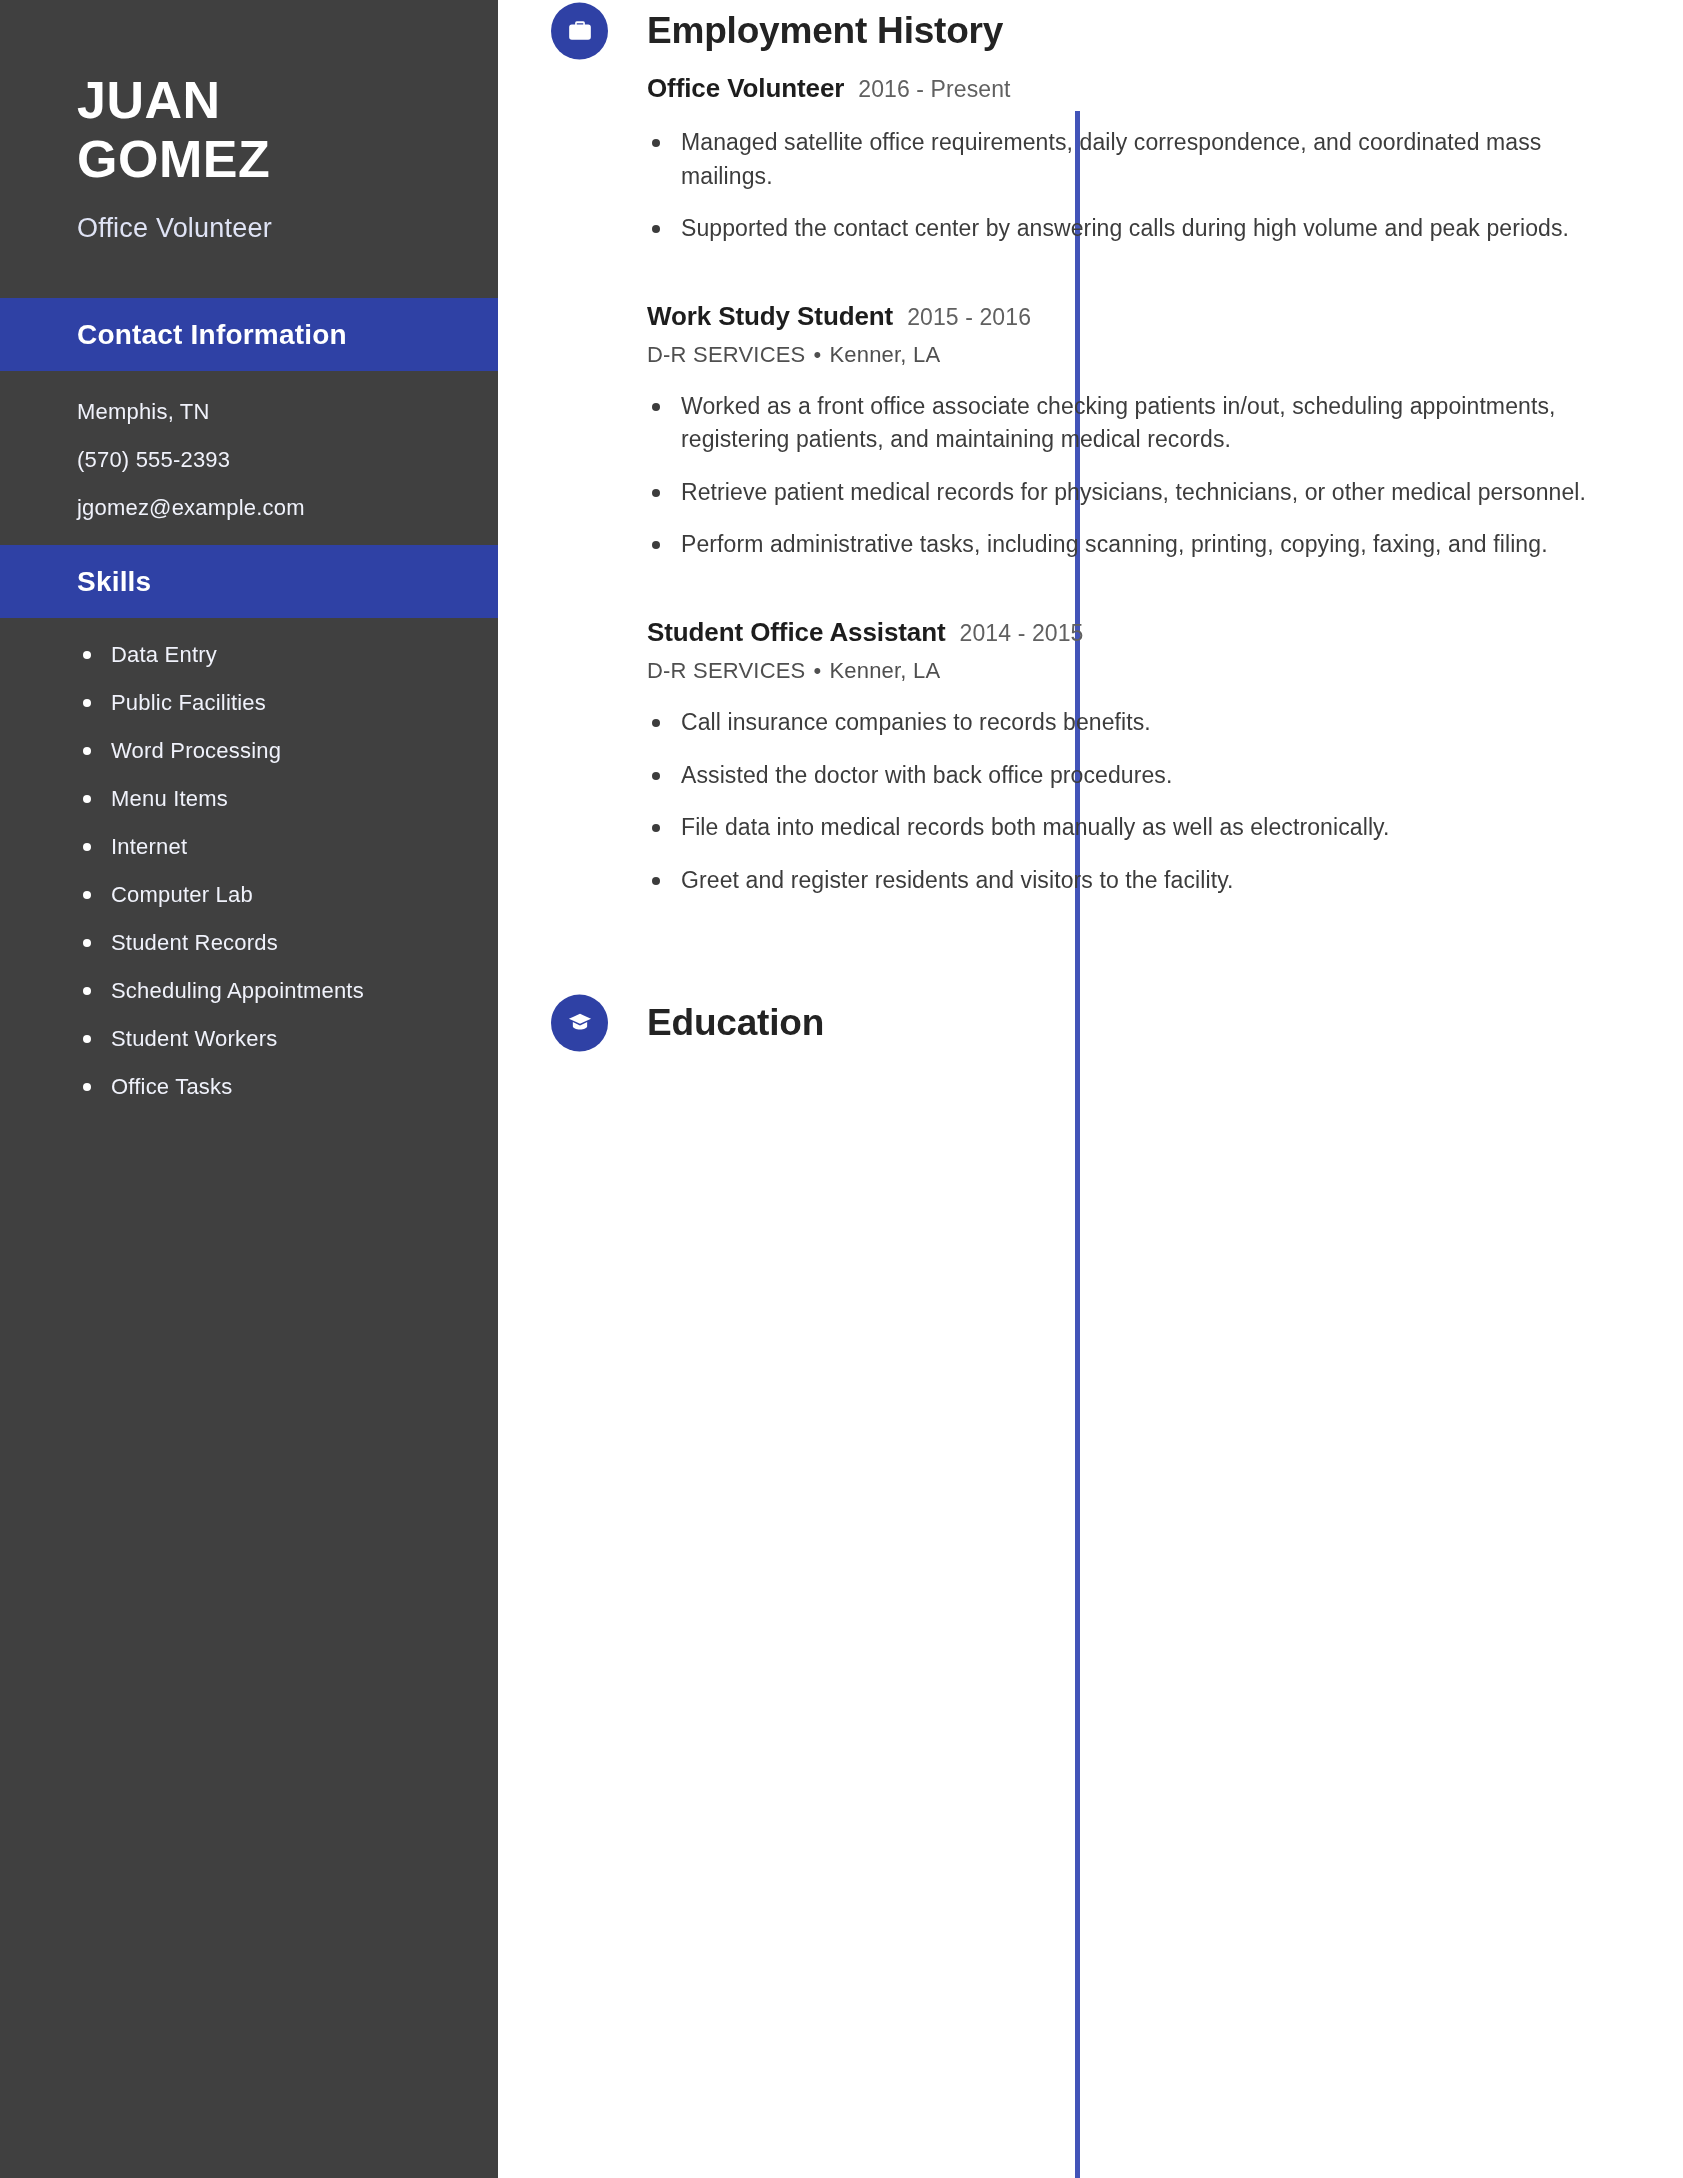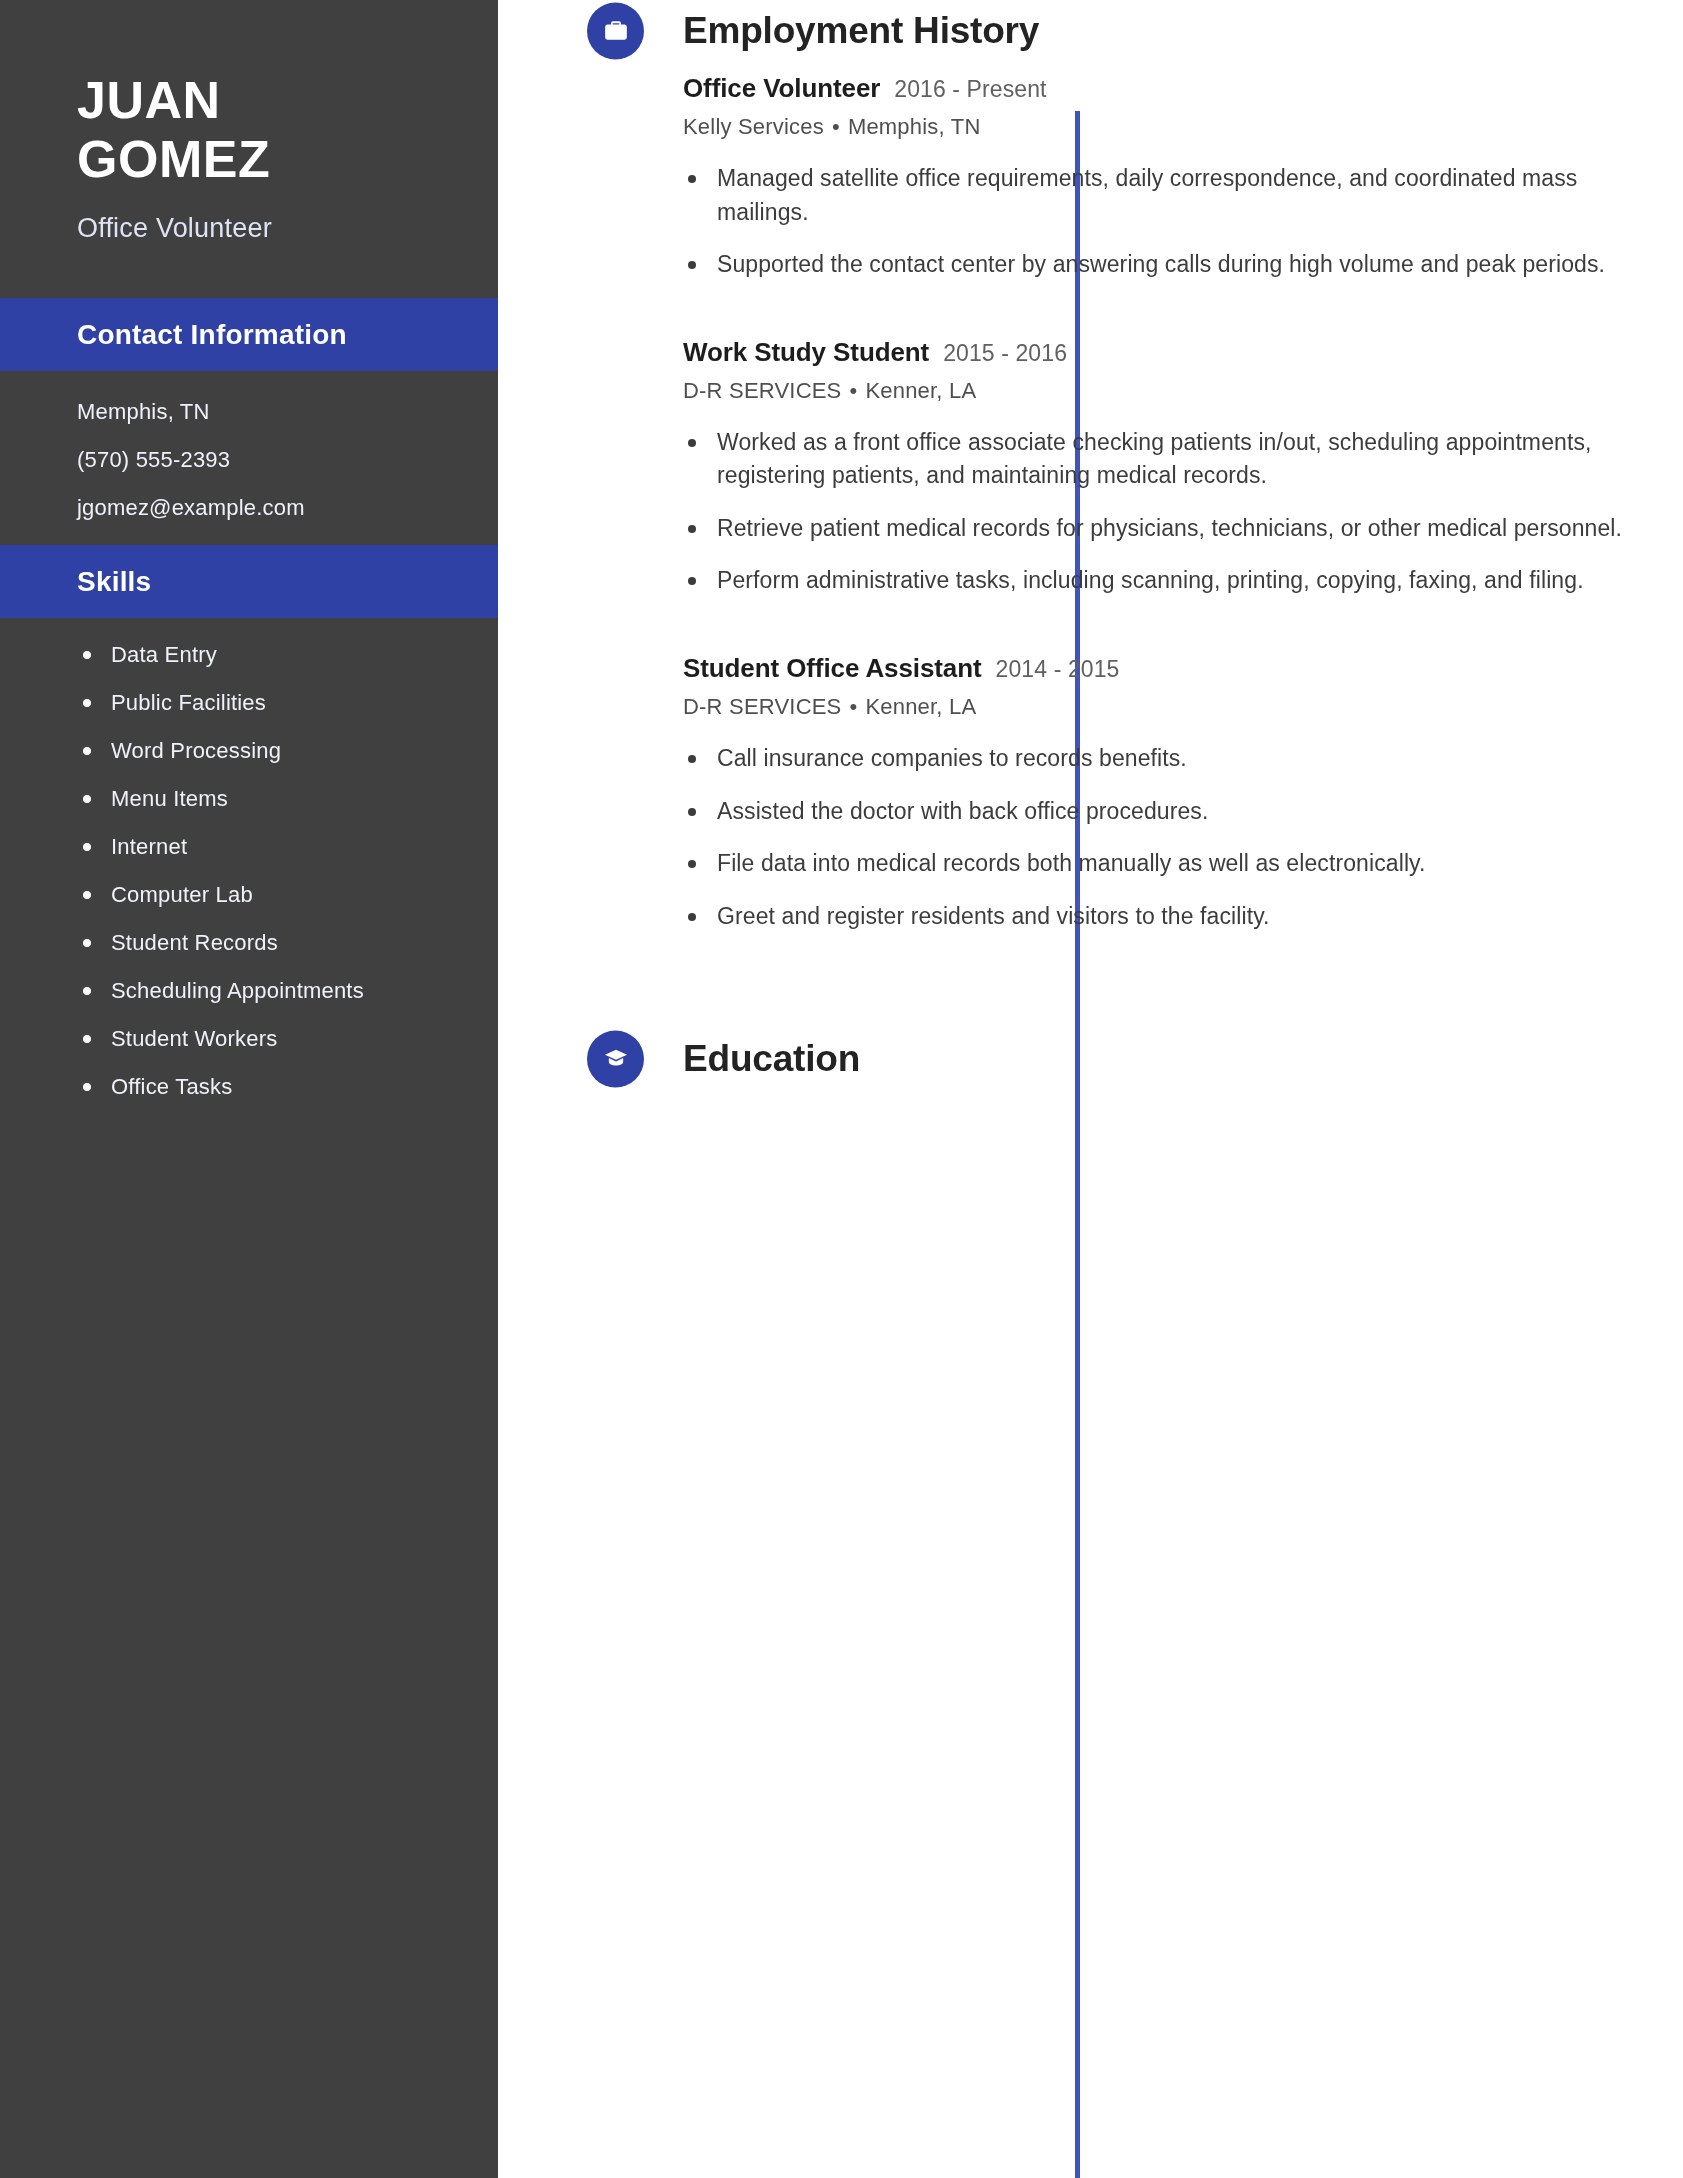--- a/index.html
+++ b/index.html
@@ -95,21 +95,21 @@
     height: 8px;
     border-radius: 50%;
     background: #ffffff;
   }
 
   
   .main {
     flex: 1 1 auto;
     position: relative;
     background: #ffffff;
-    padding-left: 118px;
+    padding-left: 82px;
   }
 
   
   .timeline-line {
     position: absolute;
     left: 577px;
     top: 111px;
     bottom: 0;
     width: 5px;
     background: #4254b8;
@@ -268,23 +268,20 @@
         <h1 class="section-title">Employment History</h1>
       </div>
 
       <div class="entries">
 
         <div class="entry first">
           <div class="entry-head">
             <span class="entry-title">Office Volunteer</span>
             <span class="entry-dates">2016 - Present</span>
           </div>
-          <div class="entry-meta">
-            <span>Kelly Services</span><span class="sep">•</span><span>Memphis, TN</span>
-          </div>
           <ul class="bullets">
             <li class="bullet">Managed satellite office requirements, daily correspondence, and coordinated mass mailings.</li>
             <li class="bullet">Supported the contact center by answering calls during high volume and peak periods.</li>
           </ul>
         </div>
 
         <div class="entry-gap"></div>
 
         <div class="entry">
           <div class="entry-head">

